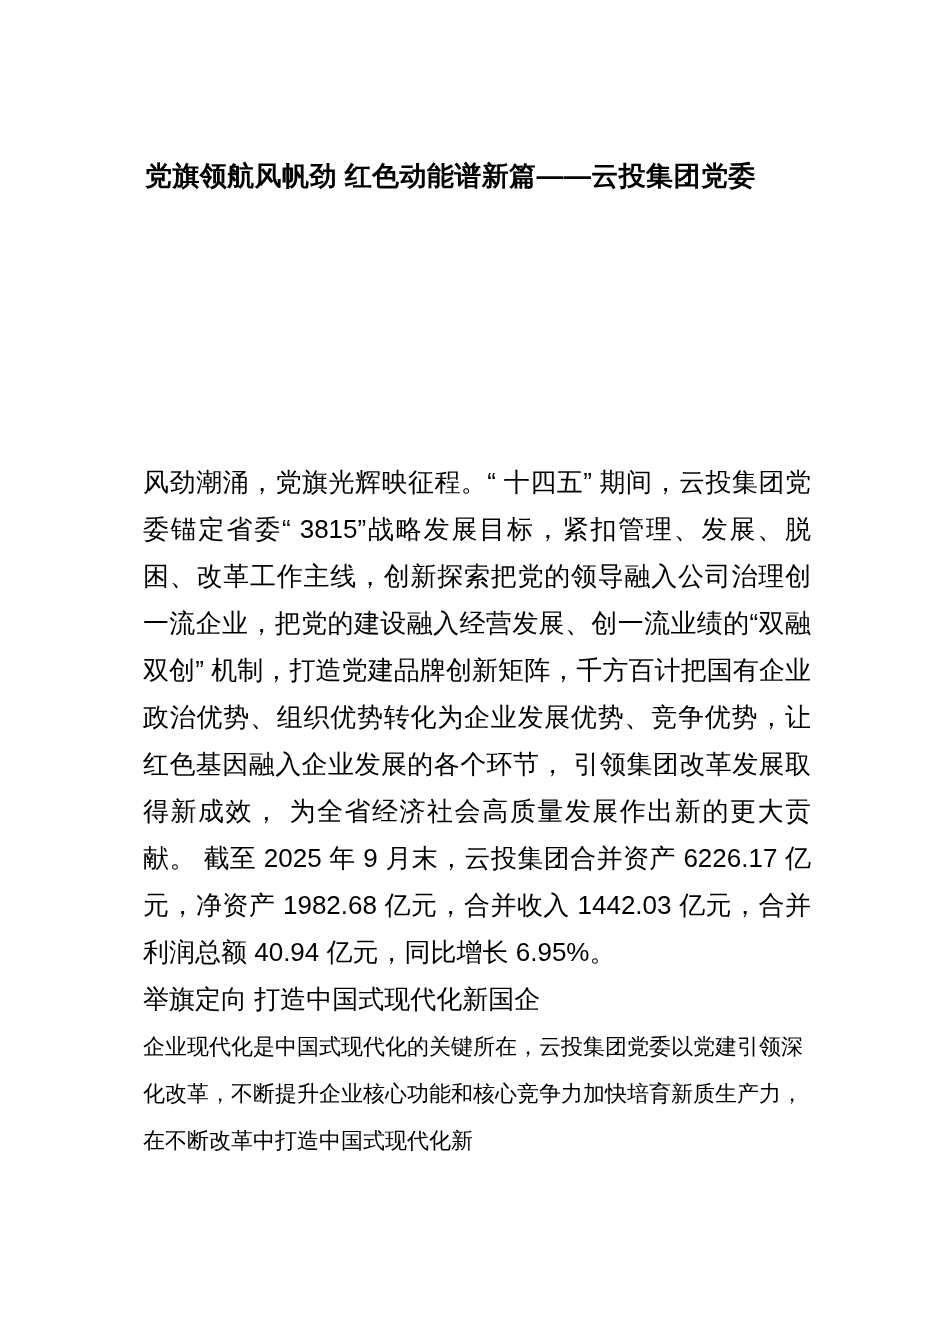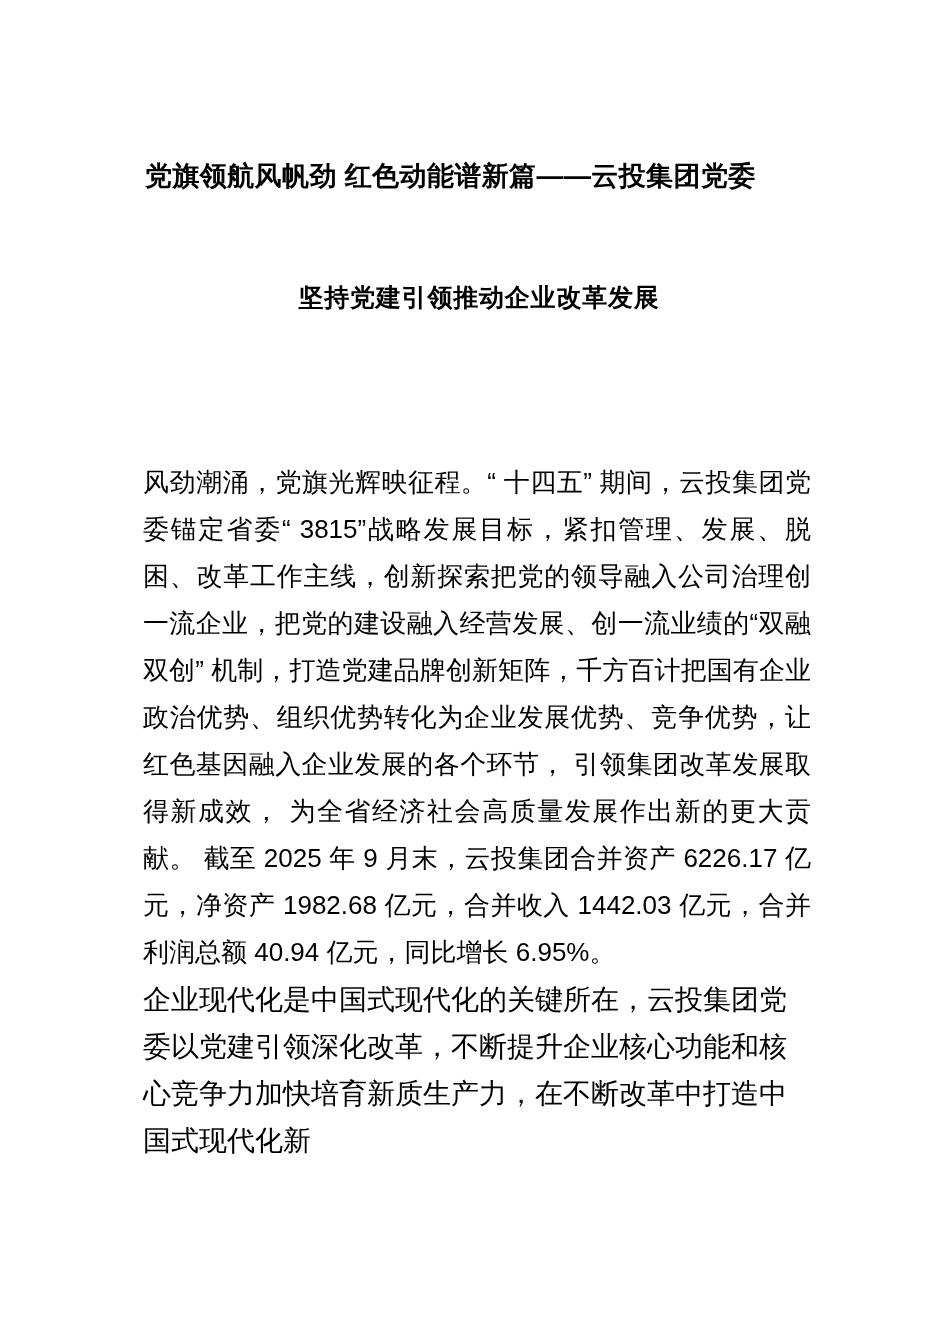--- a/index.html
+++ b/index.html
@@ -71,39 +71,39 @@
   }
   .subhead {
     font-size: 26px;
     line-height: 47px;
     margin: 0;
     text-align: left;
     font-weight: normal;
     letter-spacing: 0px;
   }
   .para-flow {
-    font-size: 28px;
+    font-size: 22px;
     line-height: 47px;
     margin: 0;
     text-align: left;
     letter-spacing: 0px;
     word-break: break-all;
   }
 </style>
 </head>
 <body>
 
 <div class="page">
 
   <div class="doc-title">党旗领航风帆劲 红色动能谱新篇——云投集团党委</div>
 
-  <div class="doc-subtitle">坚持党建引领推动企业改革发展</div>
 
   <div class="body-area">
 
     <p class="para para-lead">风劲潮涌，党旗光辉映征程。“ 十四五” 期间，云投集团党委锚定省委“ 3815”战略发展目标，紧扣管理、发展、脱困、改革工作主线，创新探索把党的领导融入公司治理创一流企业，把党的建设融入经营发展、创一流业绩的“双融双创” 机制，打造党建品牌创新矩阵，千方百计把国有企业政治优势、组织优势转化为企业发展优势、竞争优势，让红色基因融入企业发展的各个环节， 引领集团改革发展取得新成效， 为全省经济社会高质量发展作出新的更大贡献。 截至 2025 年 9 月末，云投集团合并资产 6226.17 亿元，净资产 1982.68 亿元，合并收入 1442.03 亿元，合并利润总额 40.94 亿元，同比增长 6.95%。</p>
 
+    <p class="subhead">举旗定向 打造中国式现代化新国企</p>
 
     <p class="para-flow">企业现代化是中国式现代化的关键所在，云投集团党委以党建引领深化改革，不断提升企业核心功能和核心竞争力加快培育新质生产力，在不断改革中打造中国式现代化新</p>
 
   </div>
 
 </div>
 
 </body></html>

